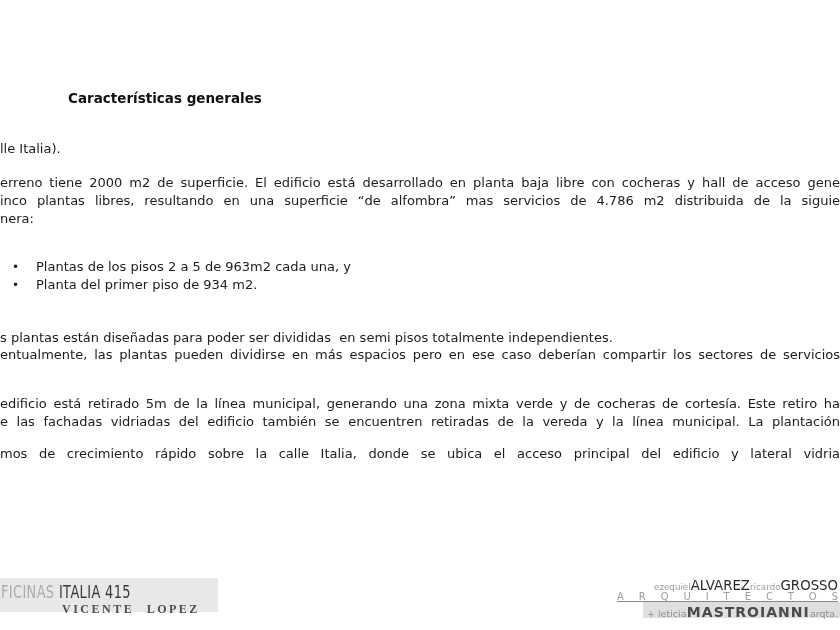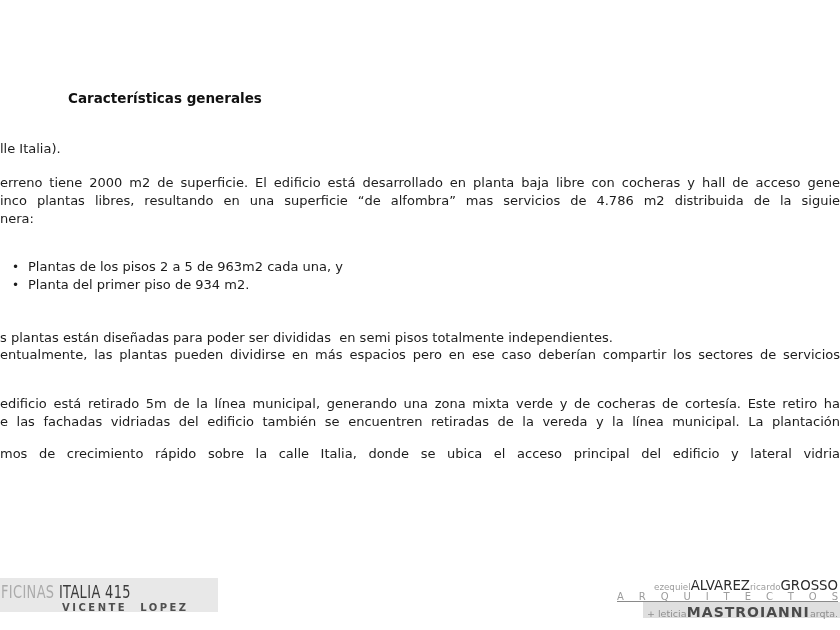--- a/index.html
+++ b/index.html
@@ -28,39 +28,39 @@
     white-space:normal;
   }
   .bullet-row{
     position:absolute;left:0;width:840px;height:18px;
     font-size:13px;line-height:18px;overflow:hidden;
   }
   .bullet-dot{
     position:absolute;left:12px;top:0;font-size:12px;
   }
   .bullet-text{
-    position:absolute;left:28px;top:0;white-space:pre-wrap;
+    position:absolute;left:36px;top:0;white-space:pre-wrap;
   }
   
   .f-left-box{
     position:absolute;left:0;top:578px;width:218px;height:34px;
     background:#e8e8e8;
   }
   .f-left-brand{
     position:absolute;left:1px;top:582px;
     font-size:18px;line-height:20px;white-space:nowrap;
     transform:scaleX(0.72);transform-origin:left top;
     letter-spacing:0.5px;
   }
   .brand-muted{color:#ababab;}
   .brand-strong{color:#3a3a3a;}
   .f-left-loc{
     position:absolute;left:62px;top:602px;
-    font-size:10px;letter-spacing:2.5px;word-spacing:7px;
-    color:#4f4f4f;font-weight:bold;white-space:nowrap;
+    font-size:12px;letter-spacing:2.5px;word-spacing:7px;
+    color:#4f4f4f;font-weight:bold;white-space:nowrap;font-family:Liberation Serif, serif;
   }
   
   .f-right-names{
     position:absolute;right:2px;top:577px;height:17px;
     display:flex;align-items:baseline;white-space:nowrap;
     transform:scaleX(0.92);transform-origin:right top;
   }
   .name-small{font-size:9.5px;color:#9c9c9c;}
   .name-big{font-size:14.5px;color:#2b2b2b;}
   .f-right-arq{

